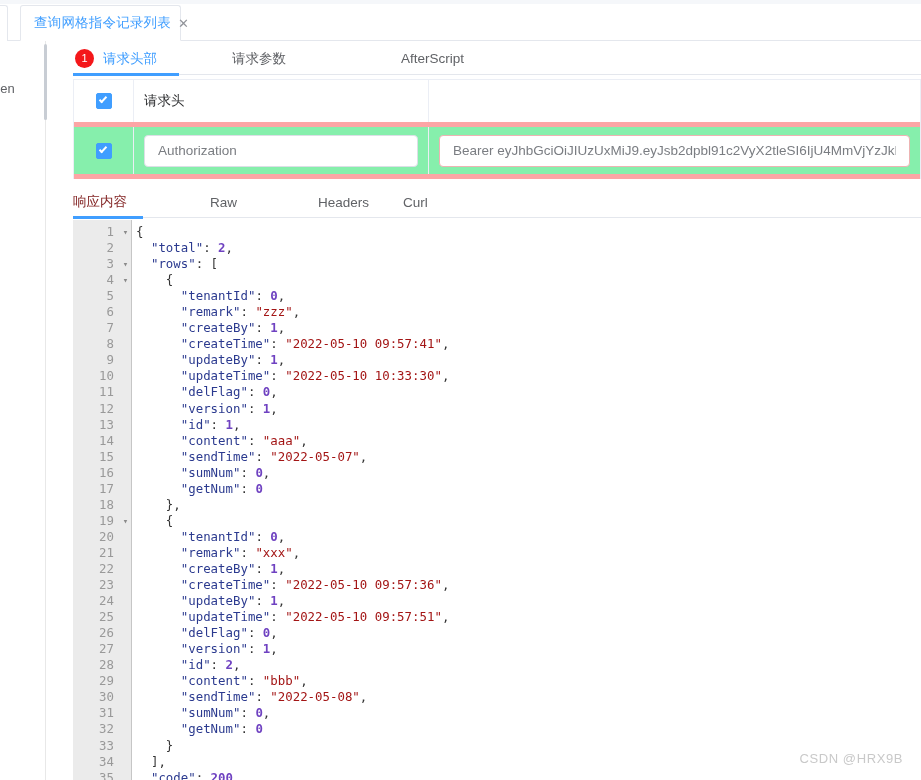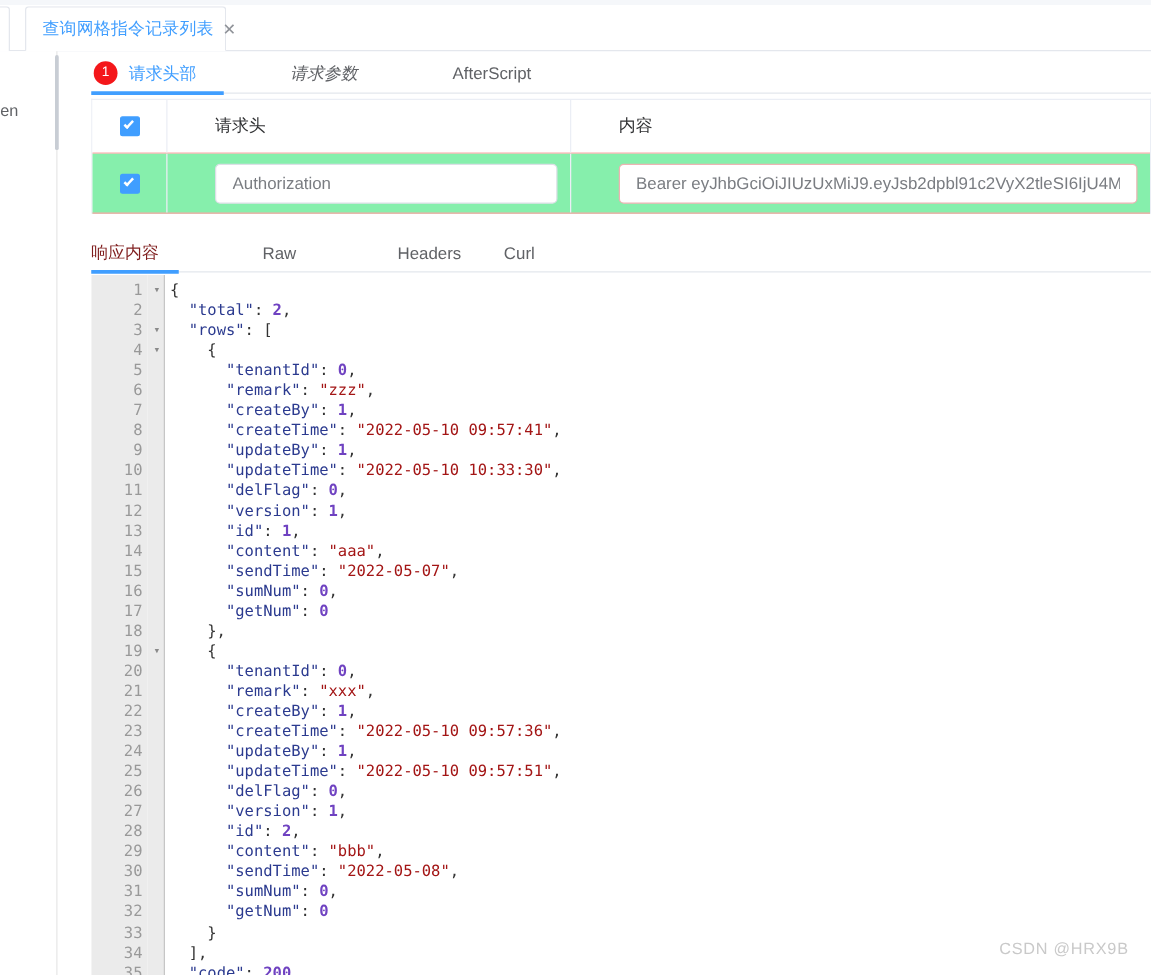--- a/index.html
+++ b/index.html
@@ -152,22 +152,21 @@
     left: 73px; top: 79px;
     width: 848px;
     border: 1px solid #ebeef5;
     border-bottom: none;
     box-sizing: border-box;
     background: #fff;
   }
   .hdr-row {
     display: flex;
     height: 42px;
-    border-bottom: 1px solid #fca5a5;
-    gap: 28px;
+    border-bottom: 5px solid #fca5a5;
   }
   .hdr-row.head { background: #ffffff; }
   .hdr-row.body { background: #86efac; height: 47px; }
   .cell-check {
     width: 60px;
     display: flex;
     align-items: center;
     justify-content: center;
     border-right: 1px solid #ebeef5;
     box-sizing: border-box;
@@ -341,40 +340,37 @@
   <span class="left-rail-label">pen</span>
 </div>
 <div class="rail-divider"></div>
 <div class="rail-thumb"></div>
 
 <div class="req-tabs">
   <div class="req-tab is-active" style="margin-right:71px;">
     <span class="badge">1</span>
     <span>请求头部</span>
   </div>
-  <div class="req-tab" style="margin-right:72px;font-style:italic;">
+  <div class="req-tab" style="margin-right:111px;">
     <span>请求参数</span>
   </div>
   <div class="req-tab">
     <span>AfterScript</span>
   </div>
 </div>
 <div class="req-tabs-underline"></div>
 <div class="req-tabs-active-bar"></div>
 
 <div class="hdr-table">
   <div class="hdr-row head">
     <div class="cell-check">
       <div class="chk"></div>
     </div>
     <div class="cell-key">
       <span class="col-title">请求头</span>
-    </div>
-    <div class="cell-val">
-      <span class="col-title">内容</span>
     </div>
   </div>
   <div class="hdr-row body">
     <div class="cell-check">
       <div class="chk"></div>
     </div>
     <div class="cell-key">
       <input class="txt-input" type="text" value="Authorization" style="">
     </div>
     <div class="cell-val">

